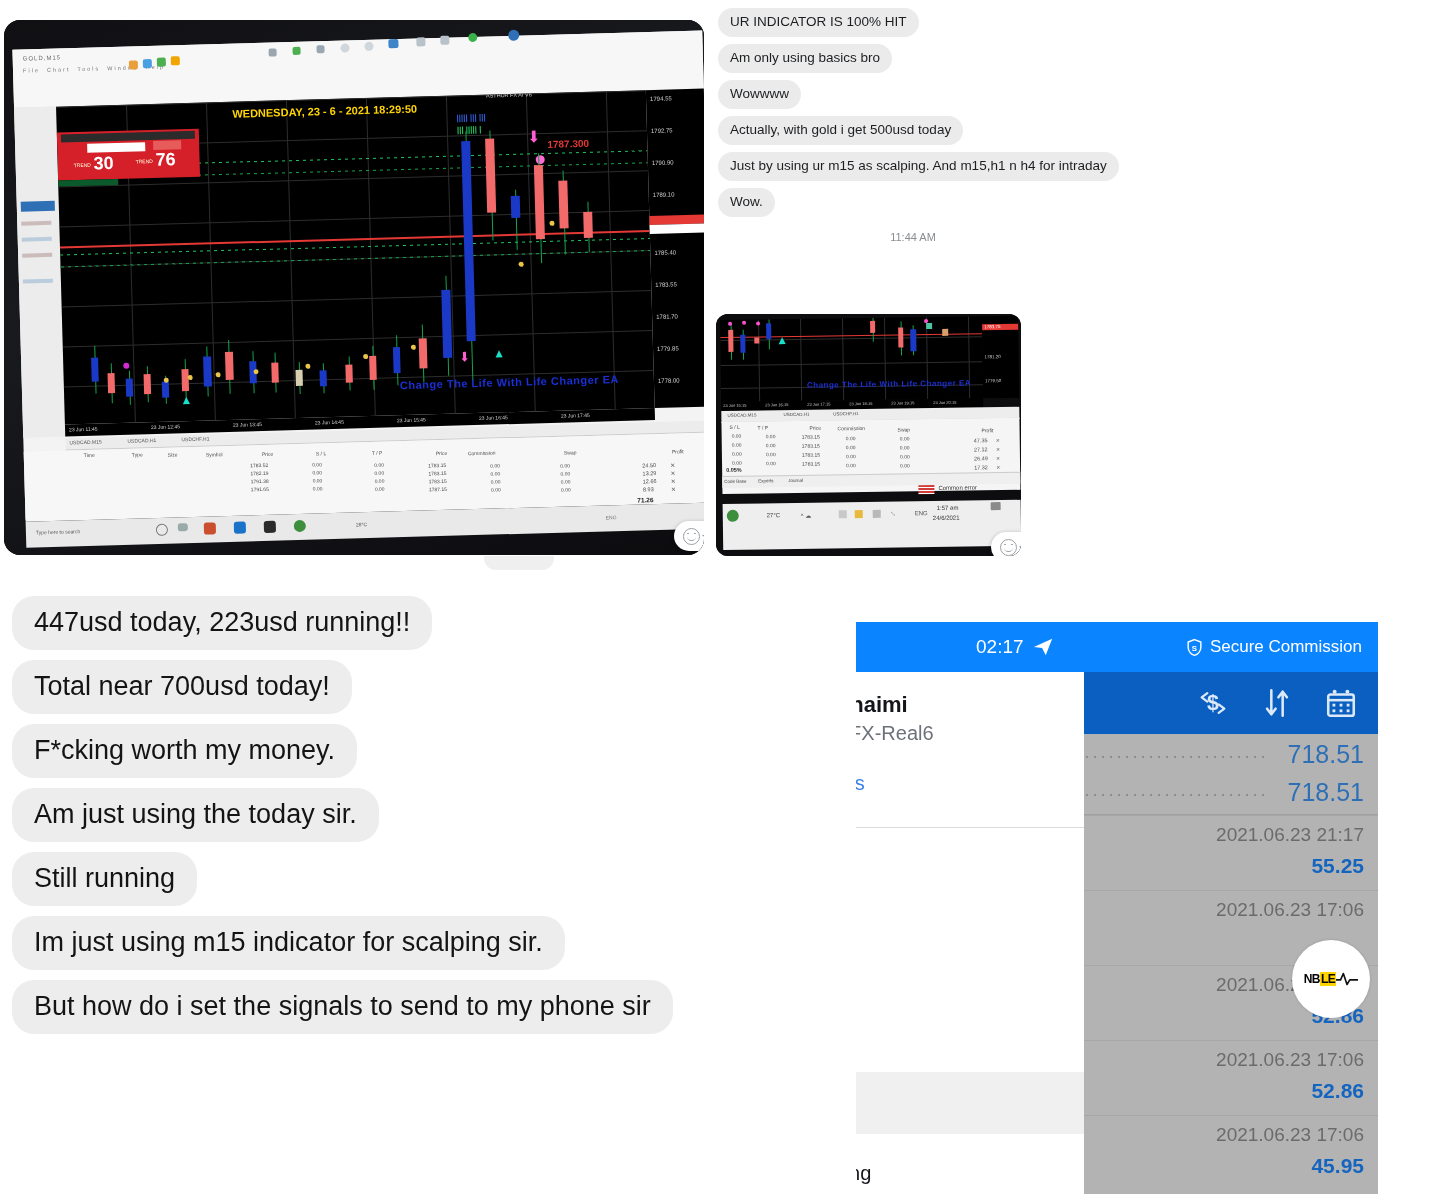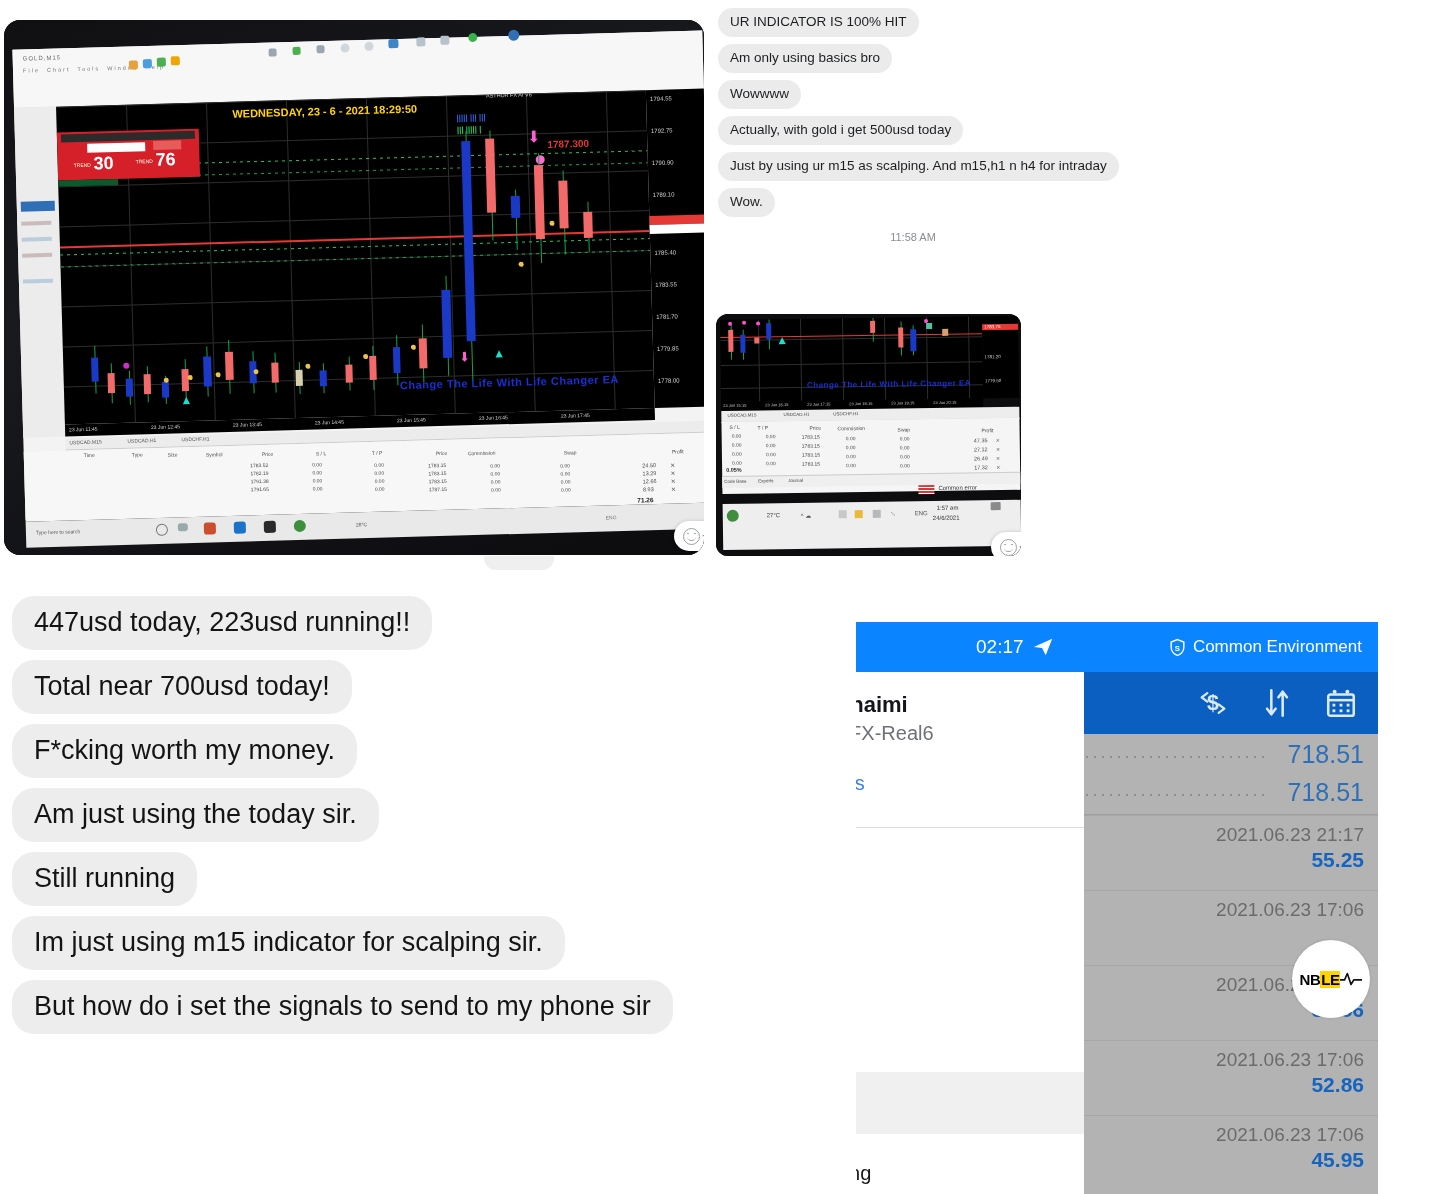--- a/index.html
+++ b/index.html
@@ -148,29 +148,29 @@
     position:absolute;right:14px;top:6px;font-size:25px;color:#2f6fb5;
   }
   #mobile .sep{height:1px;background:#a0a0a0;margin:4px 0 0 0;}
   #mobile .deal-row{
     position:relative;height:74px;border-top:1px solid #a7a7a7;
   }
   #mobile .deal-row .date{
     position:absolute;right:14px;top:8px;font-size:19px;color:#6b6b6b;white-space:nowrap;
   }
   #mobile .deal-row .profit{
-    position:absolute;right:14px;top:32px;font-size:21px;font-weight:bold;color:#1565c0;
+    position:absolute;right:14px;top:38px;font-size:21px;font-weight:bold;color:#1565c0;
   }
   #mobile .logo-badge{
     position:absolute;right:8px;top:318px;width:78px;height:78px;border-radius:50%;
     background:#fff;display:flex;align-items:center;justify-content:center;
     box-shadow:0 0 3px rgba(0,0,0,.15);z-index:9;
   }
   #mobile .logo-badge .nb{
-    font-size:15px;font-weight:bold;letter-spacing:-.5px;
+    font-size:12px;font-weight:bold;letter-spacing:-.5px;
   }
   #mobile .logo-badge .hl{background:#ffd400;padding:0 1px;}
 </style>
 </head>
 <body>
 
 <div class="stage">
 
   <div id="photo-big">
     <div class="photo-inner">
@@ -638,21 +638,21 @@
     <div class="row">
       <span class="bubble">Actually, with gold i get 500usd today</span>
     </div>
     <div class="row">
       <span class="bubble">Just by using ur m15 as scalping. And m15,h1 n h4 for intraday</span>
     </div>
     <div class="row">
       <span class="bubble">Wow.</span>
     </div>
 
-    <div class="timestamp">11:58 AM</div>
+    <div class="timestamp">11:44 AM</div>
 
   </div>
 
   <div id="convo-bottom">
     <div><span class="bubble-lg">447usd today, 223usd running!!</span></div>
     <div><span class="bubble-lg">Total near 700usd today!</span></div>
     <div><span class="bubble-lg">F*cking worth my money.</span></div>
     <div><span class="bubble-lg">Am just using the today sir.</span></div>
     <div><span class="bubble-lg">Still running</span></div>
     <div><span class="bubble-lg">Im just using m15 indicator for scalping sir.</span></div>
@@ -666,21 +666,21 @@
         <span>02:17</span>
         <svg width="22" height="22" viewBox="0 0 24 24">
           <path d="M2 12 L22 3 L15 21 L11 13 Z" fill="#ffffff"></path>
         </svg>
       </div>
       <div class="sb-secure">
         <svg width="19" height="19" viewBox="0 0 24 24">
           <path d="M12 2 L20 5 V12 C20 17 16 21 12 22 C8 21 4 17 4 12 V5 Z" fill="none" stroke="#ffffff" stroke-width="1.8"></path>
           <text x="12" y="16" font-size="10" fill="#ffffff" text-anchor="middle" font-family="Liberation Sans, sans-serif" font-weight="bold">S</text>
         </svg>
-        <span>Common Environment</span>
+        <span>Secure Commission</span>
       </div>
     </div>
 
     <div class="drawer">
       <div class="dr-name">khaimi</div>
       <div class="dr-server">aFX-Real6</div>
       <div class="dr-accounts">nts</div>
       <div class="dr-div"></div>
       <div class="dr-hl" style="top:400px;"></div>
       <div class="dr-item" style="top:490px;">ring</div>

